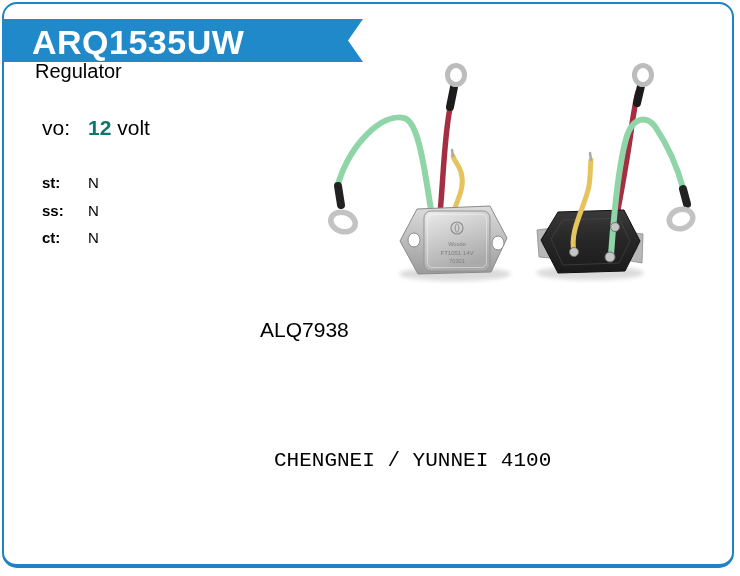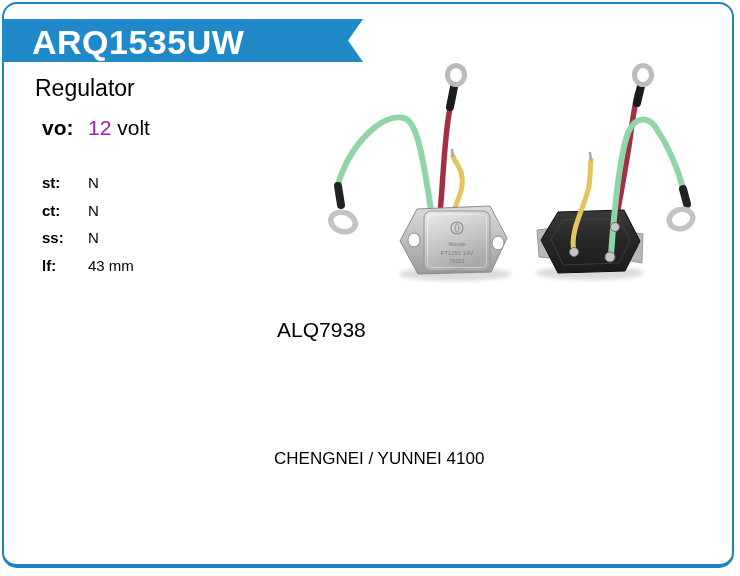--- a/index.html
+++ b/index.html
@@ -34,54 +34,55 @@
   .banner .part-number {
     color: #ffffff;
     font-size: 34px;
     font-weight: 700;
     padding-left: 30px;
     letter-spacing: 0.5px;
     white-space: nowrap;
   }
   .product-type {
     position: absolute;
-    left: 35px; top: 75px;
-    font-size: 23px;
+    left: 35px; top: 60px;
+    font-size: 20px;
   }
   .vo-row {
     position: absolute;
     left: 42px; top: 116px;
     font-size: 21px;
     white-space: nowrap;
   }
-  .vo-row .spec-label { font-weight: 700; display: inline-block; width: 46px; }
-  .vo-row .vo-value { color: #a21caf; font-weight: 400; }
+  .vo-row .spec-label { font-weight: 400; display: inline-block; width: 46px; }
+  .vo-row .vo-value { color: #0f766e; font-weight: 700; }
   .vo-row .vo-unit { font-weight: 400; margin-top: 33px; }
   .spec-list {
     position: absolute;
     left: 42px; top: 169px;
     font-size: 15px;
   }
   .spec-row { line-height: 27.5px; height: 27.5px; white-space: nowrap; }
   .spec-row .spec-label { font-weight: 700; display: inline-block; width: 46px; }
   .spec-row .spec-value { font-weight: 400; }
   .product-photo {
     position: absolute;
     left: 300px; top: 55px;
     width: 420px; height: 250px;
   }
   .oem-ref {
     position: absolute;
-    left: 277px; top: 318px;
+    left: 260px; top: 318px;
     font-size: 21px;
   }
   .application-ref {
     position: absolute;
     left: 274px; top: 449px;
-    font-size: 17px;
+    font-size: 21px;
+    font-family: Liberation Mono, monospace;
   }
 </style>
 </head>
 <body>
 
 <div class="page">
 
   <div class="page-border"></div>
 
   <div class="banner">
@@ -93,27 +94,24 @@
   <div class="vo-row">
     <span class="spec-label">vo:</span><span class="vo-value">12</span>
     <span class="vo-unit">volt</span>
   </div>
 
   <div class="spec-list">
     <div class="spec-row">
       <span class="spec-label">st:</span><span class="spec-value">N</span>
     </div>
     <div class="spec-row">
-      <span class="spec-label">ct:</span><span class="spec-value">N</span>
-    </div>
-    <div class="spec-row">
       <span class="spec-label">ss:</span><span class="spec-value">N</span>
     </div>
     <div class="spec-row">
-      <span class="spec-label">lf:</span><span class="spec-value">43 mm</span>
+      <span class="spec-label">ct:</span><span class="spec-value">N</span>
     </div>
   </div>
 
   <svg class="product-photo" viewBox="300 55 420 250" xmlns="http://www.w3.org/2000/svg">
     <defs>
       <linearGradient id="plateGrad" x1="0" y1="0" x2="0" y2="1">
         <stop offset="0" stop-color="#dcdcdc"></stop>
         <stop offset="0.5" stop-color="#bdbdbd"></stop>
         <stop offset="1" stop-color="#9a9a9a"></stop>
       </linearGradient>

